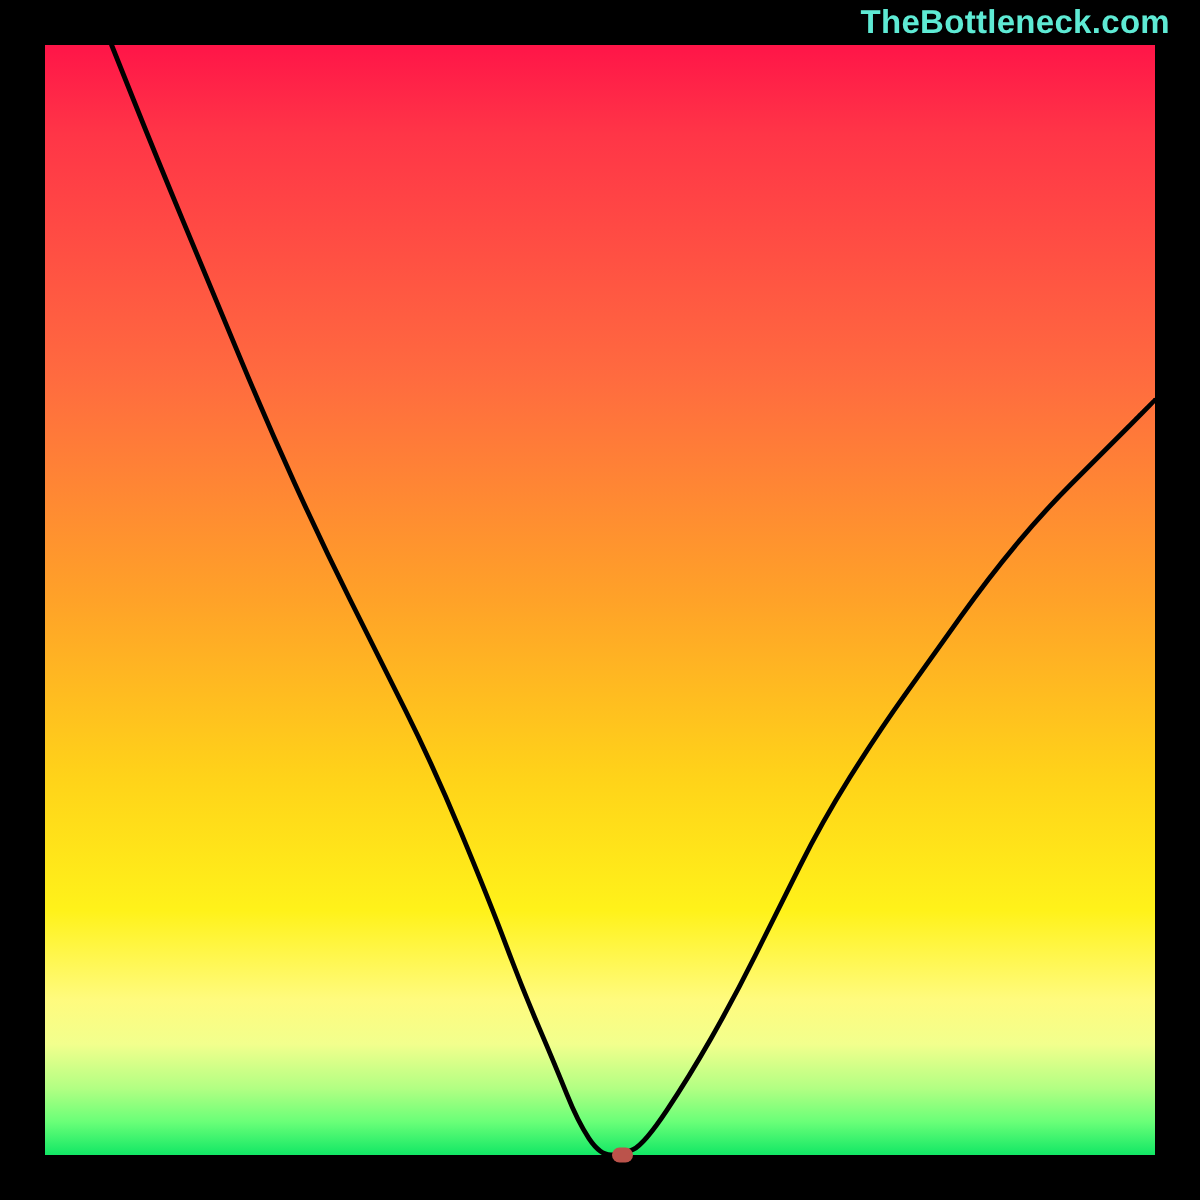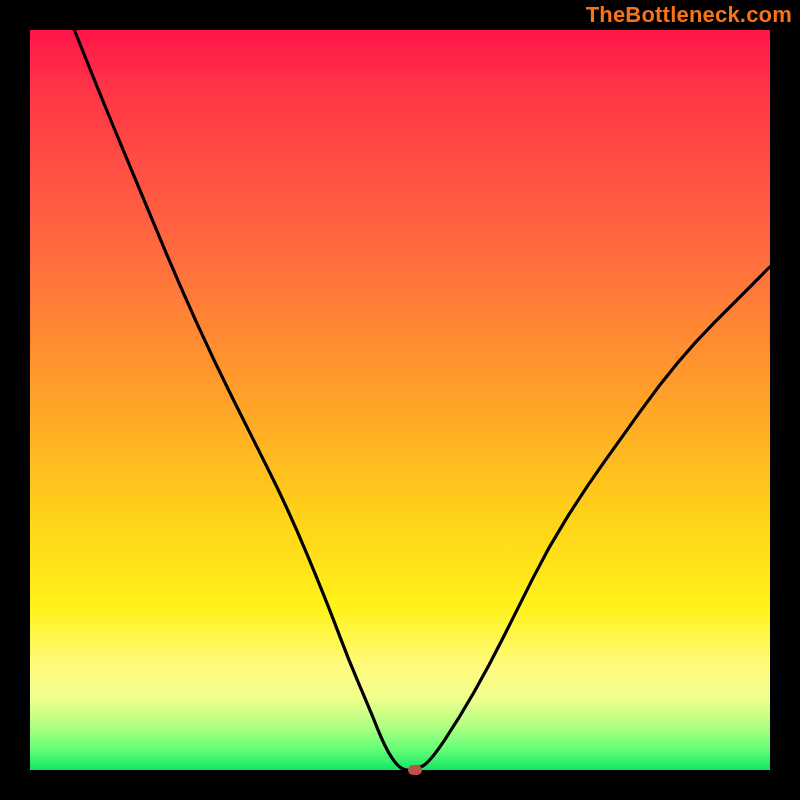--- a/index.html
+++ b/index.html
@@ -12,24 +12,24 @@
   }
   .frame {
     position: relative;
     width: 800px;
     height: 800px;
     background: #000;
   }
   .watermark {
     position: absolute;
     top: 2px;
-    right: 8px;
+    right: 20px;
     font-size: 22px;
     font-weight: 600;
-    color: #f97316;
+    color: #5eead4;
     letter-spacing: 0.2px;
     z-index: 50;
   }
   .plot-area {
     position: absolute;
     left: 30px;
     top: 30px;
     width: 740px;
     height: 740px;
     

